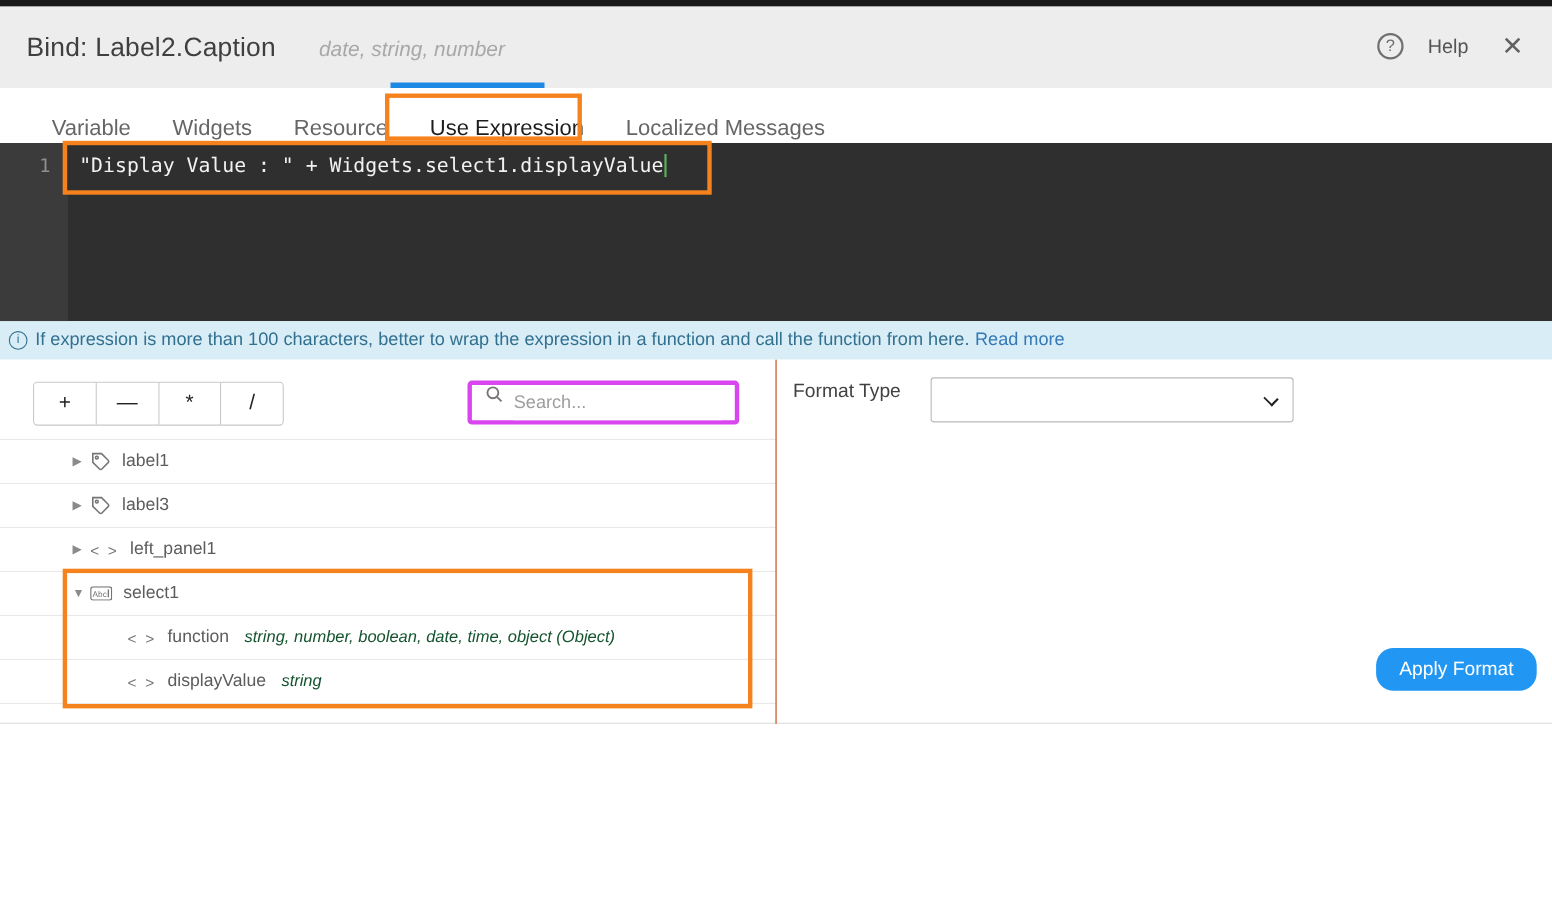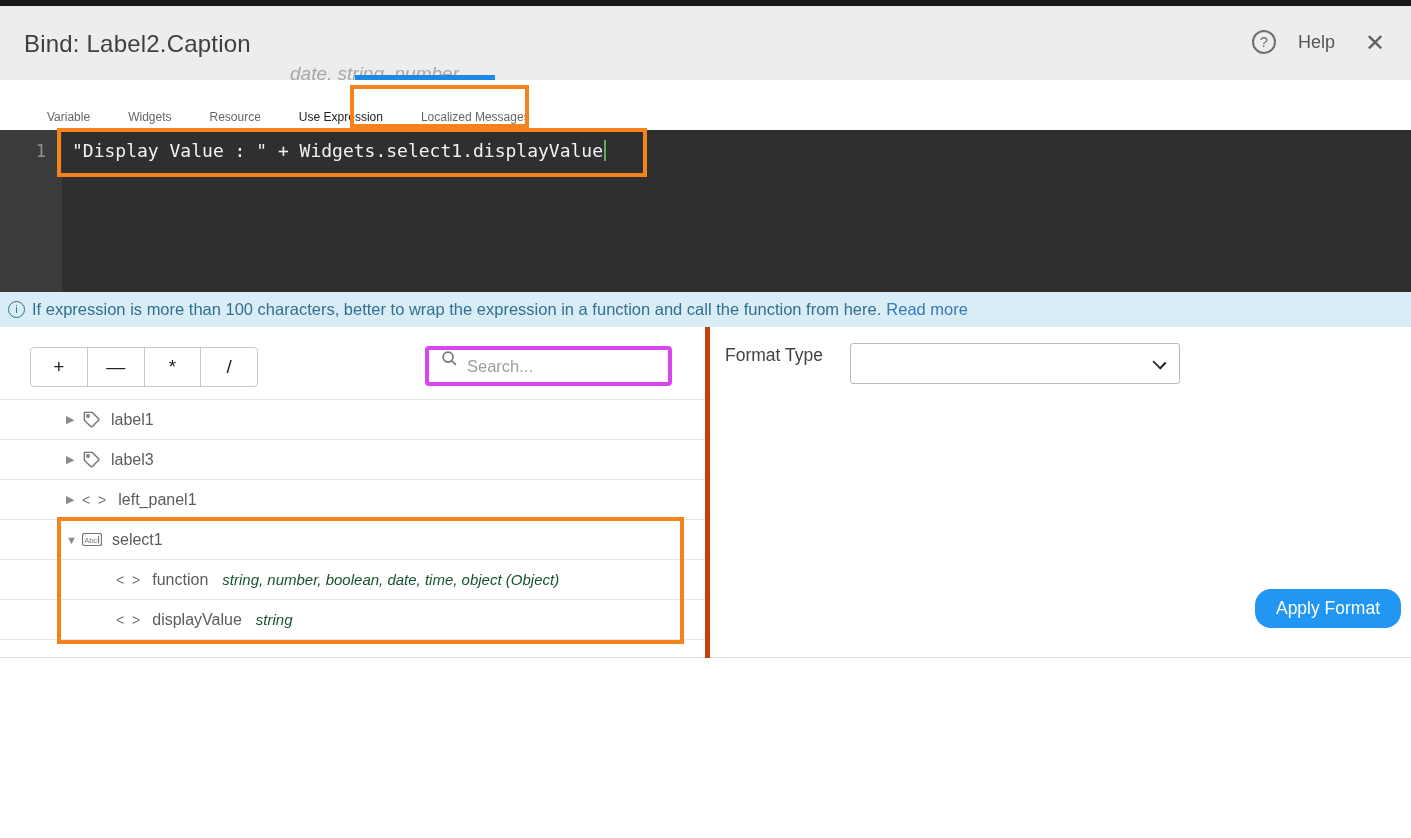--- a/index.html
+++ b/index.html
@@ -6,32 +6,32 @@
   html,body { background:#fff; }
   body { font-family:"Liberation Sans", sans-serif; }
   #app { position:relative; width:1411px; height:670px; background:#fff; overflow:hidden;padding-left:21px; }
 
   
   .topbar { position:absolute; left:0; top:0; width:1411px; height:6px; background:#191919; }
 
   
   .header { position:absolute; left:0; top:6px; width:1411px; height:74px; background:#ededed; }
   .title { position:absolute; left:24px; top:24px; font-size:24px; color:#3f3f3f; letter-spacing:0.2px; }
-  .subtitle { position:absolute; left:290px; top:29px; font-size:19px; font-style:italic; color:#a8a8a8;margin-top:28px; }
+  .subtitle { position:absolute; left:290px; top:29px; font-size:19px; font-style:italic; color:#a8a8a8; }
   .help-wrap { position:absolute; right:76px; top:24px; display:flex; align-items:center; gap:10px; cursor:pointer; }
   .help-icon { width:24px; height:24px; border:2px solid #6f6f6f; border-radius:50%; color:#6f6f6f;
                font-size:15px; line-height:20px; text-align:center; }
   .help-label { font-size:18px; color:#555;margin-left:12px; }
   .close-btn { position:absolute; right:26px; top:26px; font-size:24px; color:#616161; cursor:pointer; line-height:22px; }
 
   
   .tab-indicator { position:absolute; left:355px; top:75px; width:140px; height:5px; background:#1e88e5; }
   .tabs-row { position:absolute; left:0; top:80px; width:1411px; height:50px; background:#fff;
               display:flex; align-items:center; padding-left:45px; gap:34px; }
-  .tab { font-size:12px; color:#666; cursor:pointer; padding:0 2px; white-space:nowrap;margin-top:24px; }
+  .tab { font-size:20px; color:#666; cursor:pointer; padding:0 2px; white-space:nowrap;margin-top:24px; }
   .tab.active { color:#1d1d1d; }
 
   
   .ann { position:absolute; border:4px solid #f6821e; background:transparent; pointer-events:none; }
   .ann-tab   { left:350px; top:85px;  width:179px; height:43px;  z-index:30; }
   .ann-code  { left:57px;  top:128px; width:590px; height:49px;  z-index:30; }
   .ann-tree  { left:57px;  top:517px; width:627px; height:127px; z-index:30; }
 
   
   .editor { position:absolute; left:0; top:130px; width:1411px; height:162px; background:#2f2f2f; cursor:text; }
@@ -45,21 +45,21 @@
   
   .infobar { position:absolute; left:0; top:292px; width:1411px; height:35px; background:#d9edf7;
              display:flex; align-items:center; padding-left:8px; font-size:16.5px; color:#31708f; }
   .info-icon { width:17px; height:17px; border:1.5px solid #31708f; border-radius:50%; font-size:11px;
                line-height:14px; text-align:center; margin-right:7px; flex:0 0 auto; font-style:normal; }
   .read-more { color:#337ab7; margin-left:5px; cursor:pointer; }
 
   
   .panels { position:absolute; left:0; top:327px; width:1411px; height:331px; border-bottom:1px solid #ddd; background:#fff; }
   .left-panel { position:absolute; left:0; top:0; width:705px; height:331px; }
-  .right-panel { position:absolute; left:705px; top:0; width:706px; height:331px; border-left:5px solid #c2410c; }
+  .right-panel { position:absolute; left:705px; top:0; width:706px; height:331px; border-left:1px solid #c2410c; }
 
   
   .op-group { position:absolute; left:30px; top:20px; width:228px; height:40px; border:1px solid #c9c9c9;
               border-radius:4px; display:flex; background:#fff; }
   .op-btn { flex:1; border-left:1px solid #c9c9c9; font-size:19px; color:#222; display:flex;
             align-items:center; justify-content:center; cursor:pointer; }
   .op-btn:first-child { border-left:none; }
   .search-box { position:absolute; left:425px; top:19px; width:247px; height:40px; border:4px solid #d946ef;
                 border-radius:4px; display:flex; padding:0 12px; background:#fff; }
   .search-box svg { flex:0 0 auto; margin-right:9px; }

